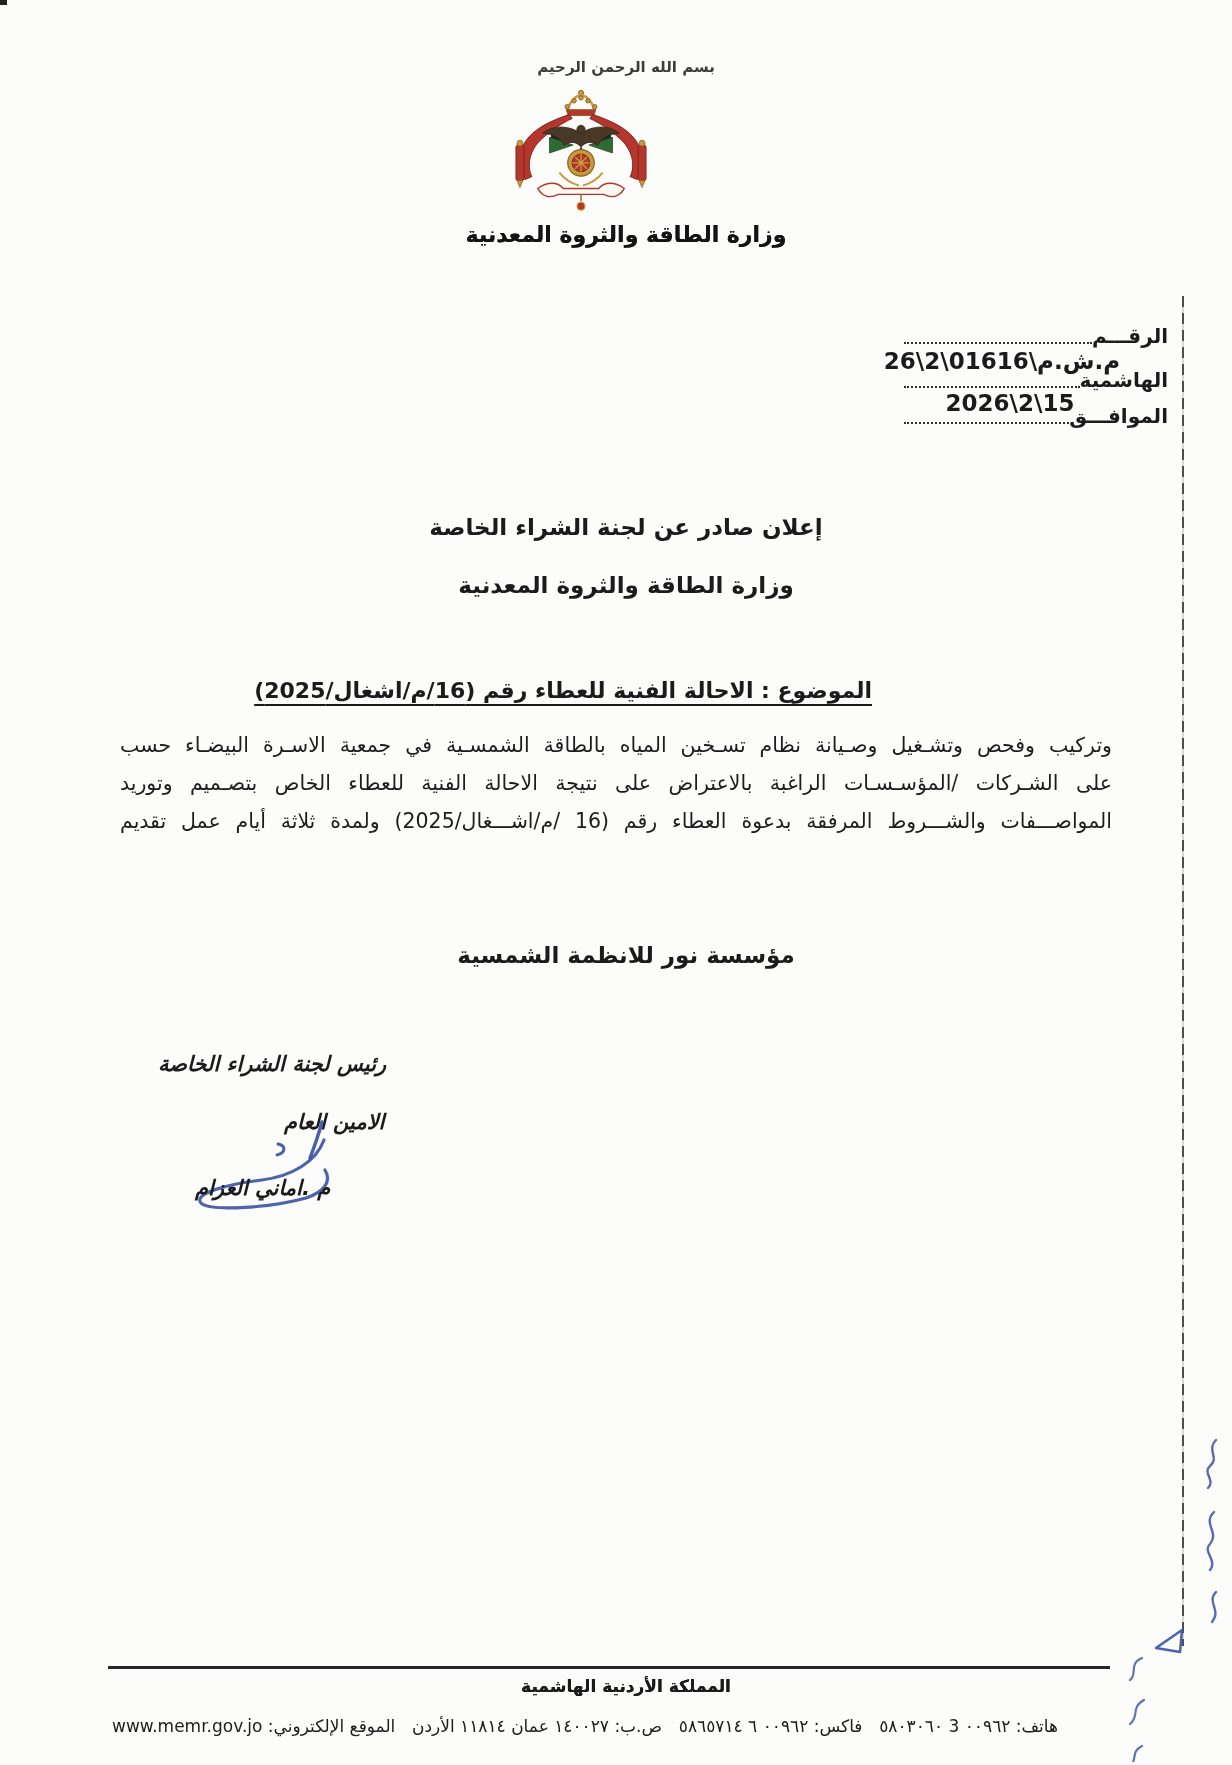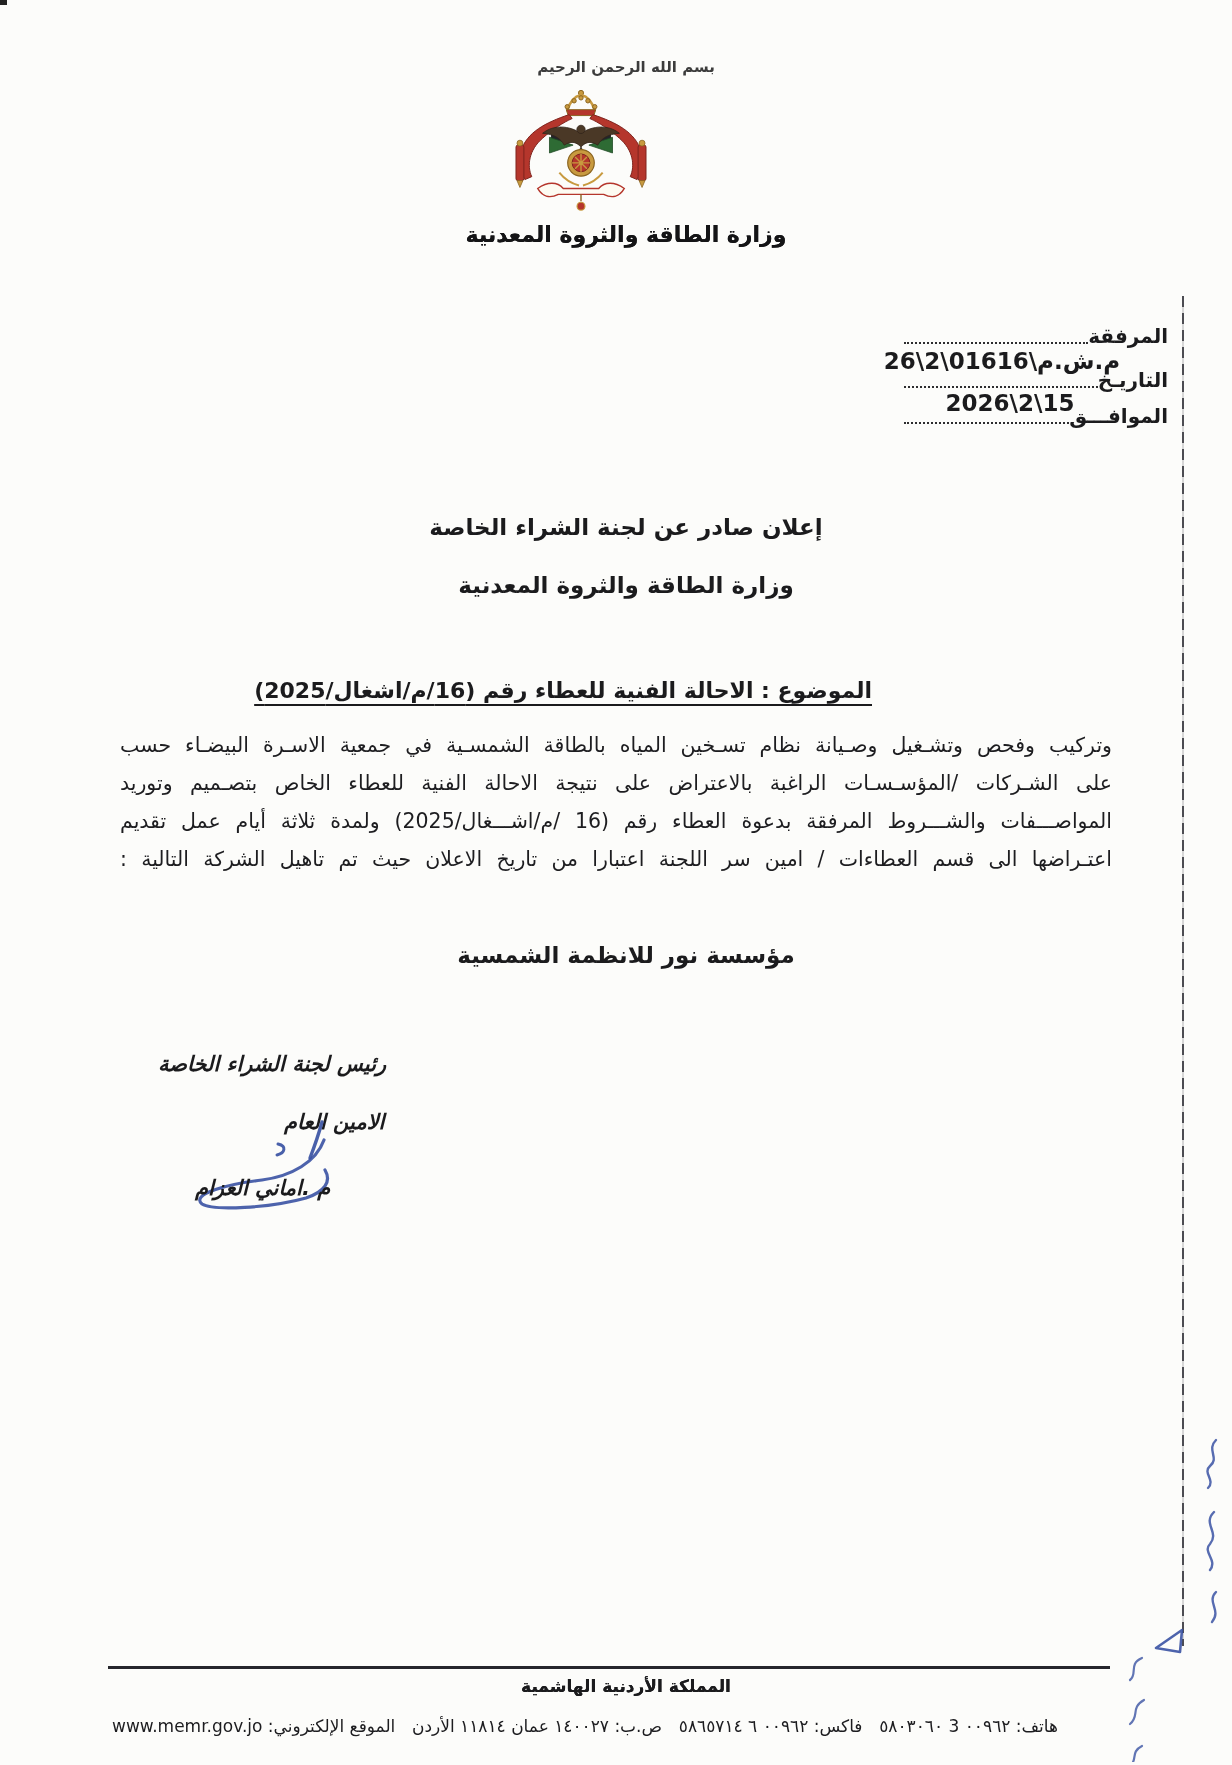--- a/index.html
+++ b/index.html
@@ -93,48 +93,47 @@
     <path d="M62 86 Q 70 96 82 99" fill="none" stroke="#c89a3f" stroke-width="2"></path>
     <path d="M106 86 Q 98 96 86 99" fill="none" stroke="#c89a3f" stroke-width="2"></path>
     <path d="M40 102 C 50 95 60 95 66 102 L 102 102 C 108 95 118 95 128 102 C 123 111 115 112 107 108 L 61 108 C 53 112 45 111 40 102 Z" fill="#fdfbf2" stroke="#b5362c" stroke-width="1.4"></path>
     <path d="M84 108 v7" stroke="#8a6420" stroke-width="1.4"></path>
     <circle cx="84" cy="120" r="4" fill="#b5362c" stroke="#c89a3f" stroke-width="1.2"></circle>
   </svg>
 
   <div class="abs center ministry-callig">وزارة الطاقة والثروة المعدنية</div>
 
   <div class="abs ref-row" style="top:324px" dir="rtl">
-    <span class="ref-label">المرفقة</span>
+    <span class="ref-label">الرقـــم</span>
     <span class="dots"></span>
   </div>
   <div class="abs ref-value" style="top:348px; left:820px; width:300px;text-align:right;" dir="ltr">26\2\01616\م.ش.م</div>
 
   <div class="abs ref-row" style="top:368px" dir="rtl">
-    <span class="ref-label">التاريـخ</span>
+    <span class="ref-label">الهاشمية</span>
     <span class="dots"></span>
   </div>
   <div class="abs ref-value" style="top:390px; left:940px; width:140px;" dir="ltr">2026\2\15</div>
 
   <div class="abs ref-row" style="top:404px" dir="rtl">
     <span class="ref-label">الموافـــق</span>
     <span class="dots"></span>
   </div>
 
   <div class="abs center title-line" style="top:514px" dir="rtl">إعلان صادر عن لجنة الشراء الخاصة</div>
   <div class="abs center title-line" style="top:572px" dir="rtl">وزارة الطاقة والثروة المعدنية</div>
 
   <div class="abs subject" dir="rtl">
     <span class="subject-text">الموضوع : الاحالة الفنية للعطاء رقم (16/م/اشغال/2025)</span>
   </div>
 
   <div class="abs body-block" dir="rtl">
     <div class="body-line">وتركيب وفحص وتشـغيل وصـيانة نظام تسـخين المياه بالطاقة الشمسـية في جمعية الاسـرة البيضـاء حسب</div>
     <div class="body-line">على الشـركات /المؤسـسـات الراغبة بالاعتراض على نتيجة الاحالة الفنية للعطاء الخاص بتصـميم وتوريد</div>
     <div class="body-line">المواصـــفات والشـــروط المرفقة بدعوة العطاء رقم (16 /م/اشـــغال/2025) ولمدة ثلاثة أيام عمل تقديم</div>
-    <div class="body-line">اعتـراضها الى قسم العطاءات / امين سر اللجنة اعتبارا من تاريخ الاعلان حيث تم تاهيل الشركة التالية :</div>
   </div>
 
   <div class="abs center company" dir="rtl">مؤسسة نور للانظمة الشمسية</div>
 
   <div class="abs sig" style="left:158px; top:1052px; width:256px;" dir="rtl">رئيس لجنة الشراء الخاصة</div>
   <div class="abs sig" style="left:272px; top:1110px; width:120px;margin-left:12px;" dir="rtl">الامين العام</div>
 
   <svg class="abs" style="left:172px; top:1116px;" width="205" height="100" viewBox="0 0 205 100" aria-hidden="true">
     <path class="ink" stroke-width="3.4" opacity="0.92" d="M150 6 C 147 17 143 29 138 42"></path>
     <path class="ink" stroke-width="3" opacity="0.92" d="M106 28 c 9 2 7 9 -1 11"></path>

